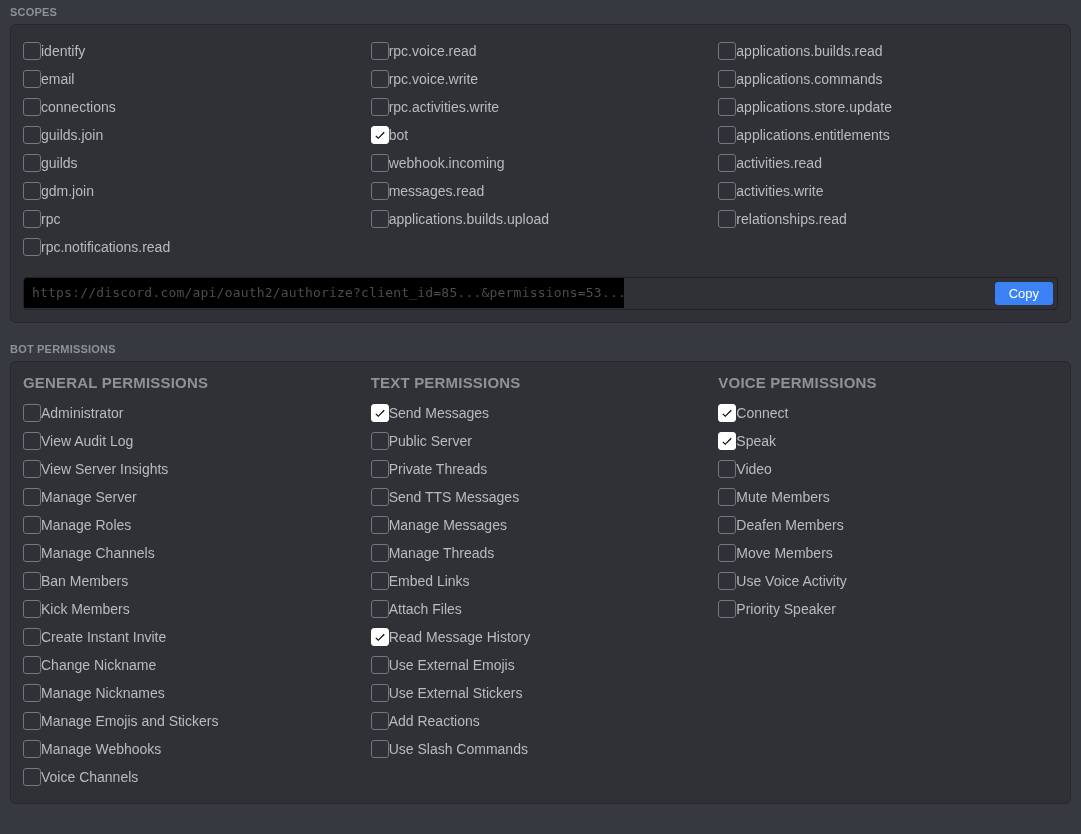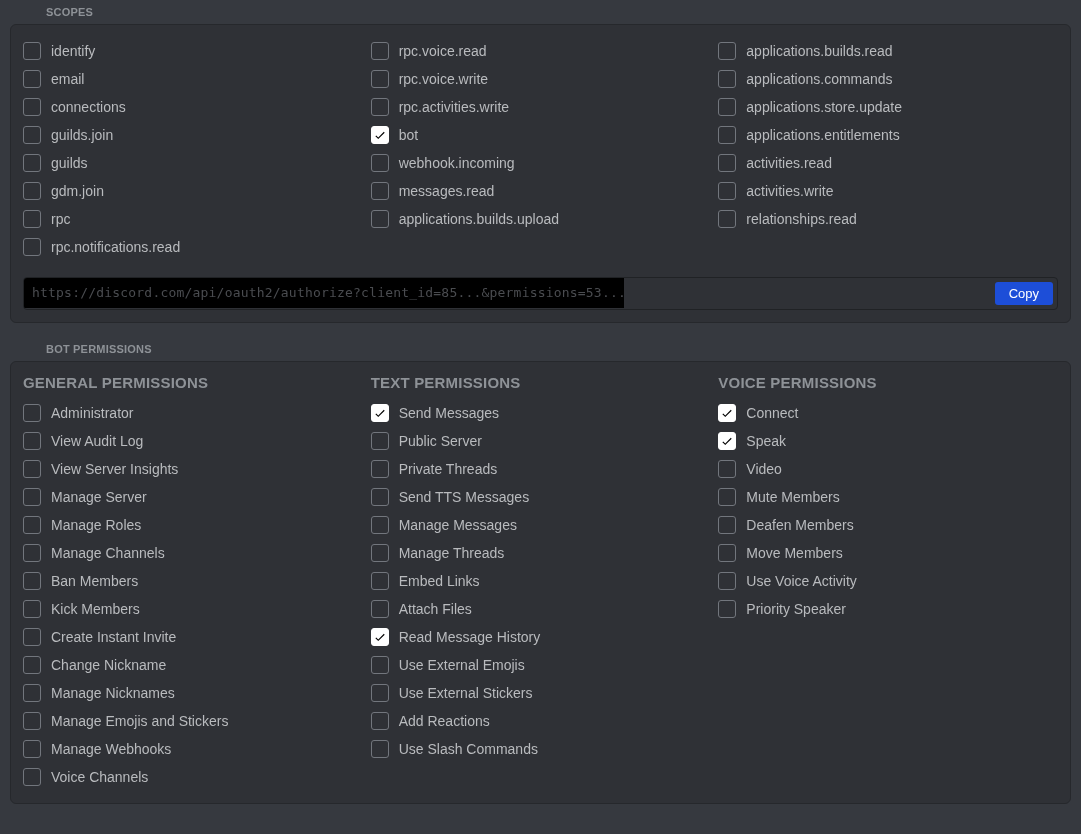--- a/index.html
+++ b/index.html
@@ -13,21 +13,20 @@
     overflow: hidden;
     padding: 0;
   }
   .section-title {
     color: #8e9297;
     font-size: 11px;
     font-weight: 700;
     text-transform: uppercase;
     padding: 6px 10px 2px 10px;
     letter-spacing: 0.2px;
-    margin-left: 36px;
   }
   .panel {
     border: 1px solid #26282c;
     border-radius: 6px;
     background: #2f3136;
     margin: 4px 10px 14px 10px;
     padding: 12px 12px;
   }
   .cols {
     display: grid;
@@ -39,21 +38,20 @@
     color: #8e9297;
     font-size: 15px;
     font-weight: 700;
     text-transform: uppercase;
     padding: 0 0 8px 0;
     letter-spacing: 0.2px;
   }
   .check-row {
     display: flex;
     align-items: center;
-    gap: 10px;
     height: 28px;
     cursor: pointer;
     user-select: none;
   }
   .check-box {
     width: 18px;
     height: 18px;
     border: 1px solid #72767d;
     border-radius: 3px;
     background: transparent;
@@ -85,21 +83,21 @@
     font-family: monospace;
     font-size: 13px;
     padding: 0 8px;
     line-height: 30px;
     white-space: nowrap;
     overflow: hidden;
     letter-spacing: 0.2px;
   }
   .url-spacer { flex: 1; }
   .copy-btn {
-    background: #1d4ed8;
+    background: #3b82f6;
     color: #fff;
     border: none;
     border-radius: 3px;
     padding: 4px 14px;
     margin: 4px;
     font-size: 13px;
     cursor: pointer;
     font-weight: 500;
   }
 </style>

